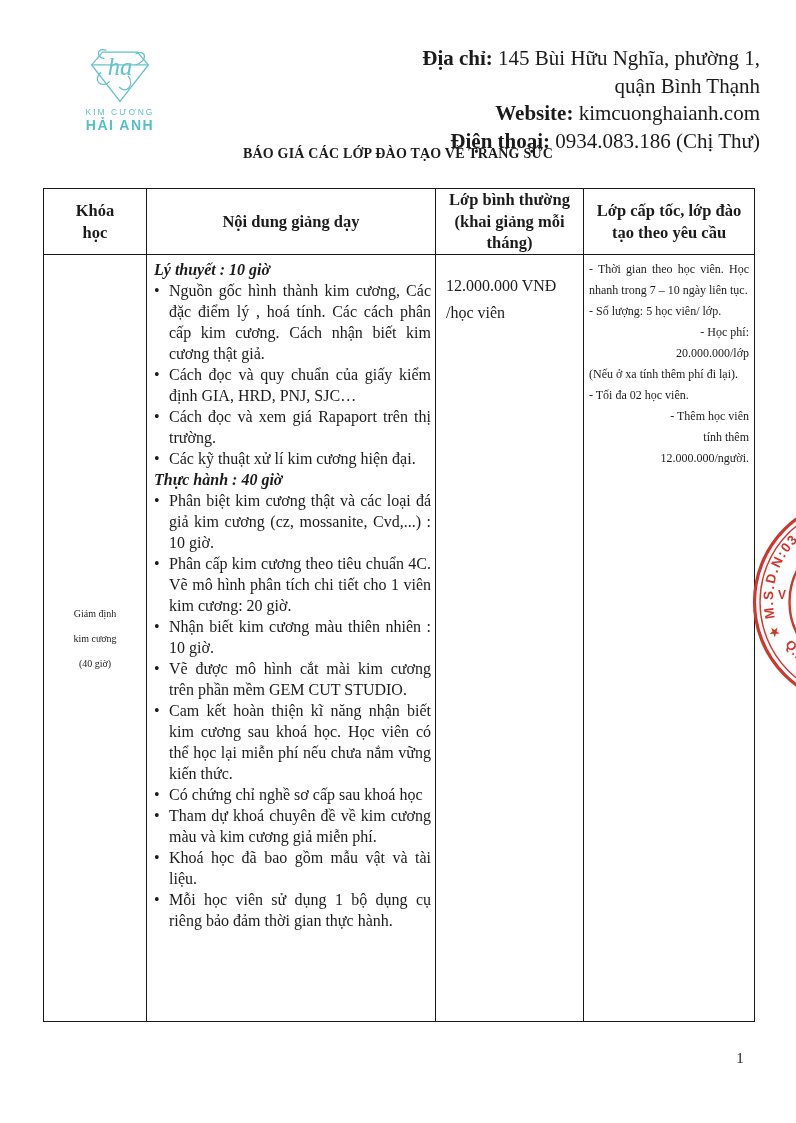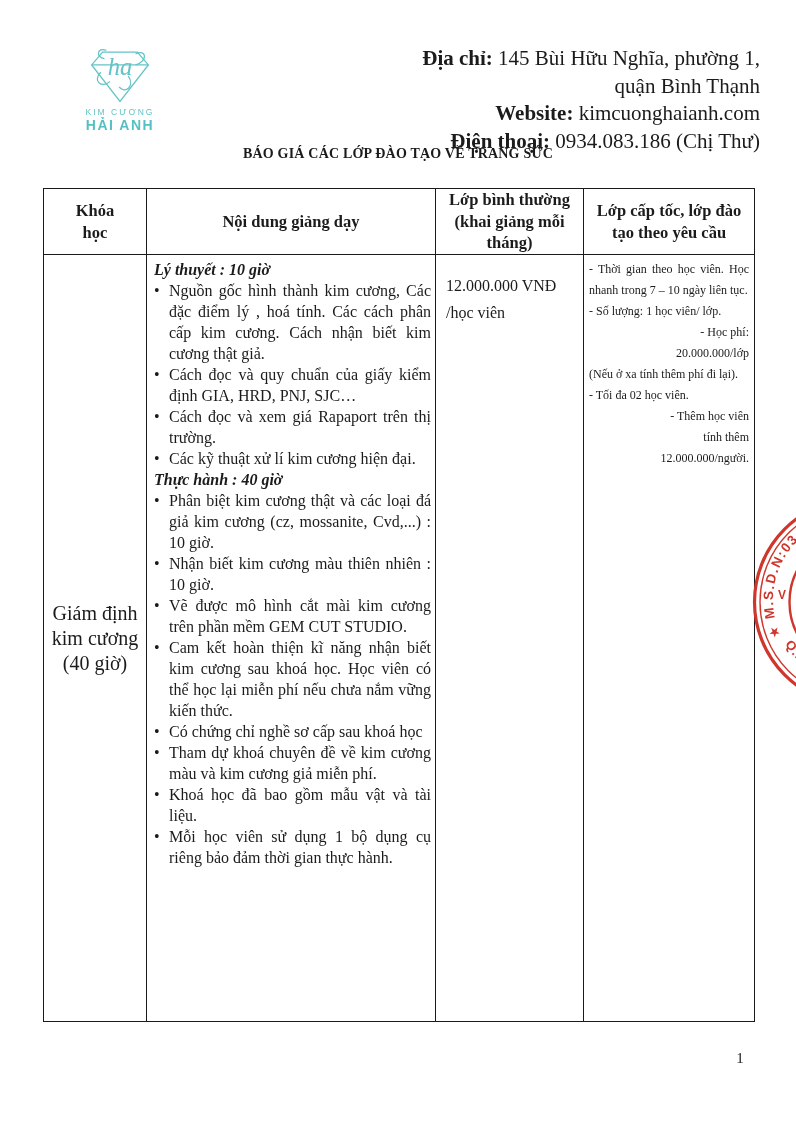--- a/index.html
+++ b/index.html
@@ -37,21 +37,21 @@
   .cell { box-sizing:border-box; border-right:1.6px solid #1a1a1a; overflow:hidden; }
   .cell.last { border-right:none; }
   .hcell {
     border-bottom:1.6px solid #1a1a1a;
     display:flex; align-items:center; justify-content:center; text-align:center;
     font-weight:bold; font-size:16.5px; line-height:21.5px; padding:2px 5px;
   }
   .pre { white-space:pre-line; }
 
   .c1 { display:flex; align-items:center; justify-content:center; text-align:center;
-        font-size:20px; line-height:25px; padding:0 6px; }
+        font-size:10px; line-height:25px; padding:0 6px; }
   .c2 { font-size:16px; line-height:21px; padding:4px 4px 0 7px; text-align:justify; }
   .c3 { font-size:16px; line-height:27px; padding:17px 6px 0 10px; }
   .c4 { font-size:12px; line-height:21px; padding:4px 5px 0 5px; }
 
   .sec-head { font-weight:bold; font-style:italic; }
   .blist { margin:0; padding:0; list-style:none; }
   .blist li { padding-left:15px; }
   .blist li::before { content:"\2022"; display:inline-block; width:15px; margin-left:-15px; }
 
   .c4 p { margin:0; text-align:justify; }
@@ -104,38 +104,39 @@
       <div class="sec-head">Lý thuyết : 10 giờ</div>
       <ul class="blist">
         <li>Nguồn gốc hình thành kim cương, Các đặc điểm lý , hoá tính. Các cách phân cấp kim cương. Cách nhận biết kim cương thật giả.</li>
         <li>Cách đọc và quy chuẩn của giấy kiểm định GIA, HRD, PNJ, SJC…</li>
         <li>Cách đọc và xem giá Rapaport trên thị trường.</li>
         <li>Các kỹ thuật xử lí kim cương hiện đại.</li>
       </ul>
       <div class="sec-head">Thực hành : 40 giờ</div>
       <ul class="blist">
         <li>Phân biệt kim cương thật và các loại đá giả kim cương (cz, mossanite, Cvd,...) : 10 giờ.</li>
+        <li>Phân cấp kim cương theo tiêu chuẩn 4C. Vẽ mô hình phân tích chi tiết cho 1 viên kim cương: 20 giờ.</li>
         <li>Nhận biết kim cương màu thiên nhiên : 10 giờ.</li>
         <li>Vẽ được mô hình cắt mài kim cương trên phần mềm GEM CUT STUDIO.</li>
         <li>Cam kết hoàn thiện kĩ năng nhận biết kim cương sau khoá học. Học viên có thể học lại miễn phí nếu chưa nắm vững kiến thức.</li>
         <li>Có chứng chỉ nghề sơ cấp sau khoá học</li>
         <li>Tham dự khoá chuyên đề về kim cương màu và kim cương giả miễn phí.</li>
         <li>Khoá học đã bao gồm mẫu vật và tài liệu.</li>
         <li>Mỗi học viên sử dụng 1 bộ dụng cụ riêng bảo đảm thời gian thực hành.</li>
       </ul>
     </div>
 
     <div class="cell c3">
       <div>12.000.000 VNĐ</div>
       <div>/học viên</div>
     </div>
 
     <div class="cell c4 last">
       <p>- Thời gian theo học viên. Học nhanh trong 7 – 10 ngày liên tục.</p>
-      <p>- Số lượng: 1 học viên/ lớp.</p>
+      <p>- Số lượng: 5 học viên/ lớp.</p>
       <p class="pre">- Học phí:
 20.000.000/lớp</p>
       <p>(Nếu ở xa tính thêm phí đi lại).</p>
       <p>- Tối đa 02 học viên.</p>
       <p class="pre">- Thêm học viên
 tính thêm
 12.000.000/người.</p>
     </div>
   </div>
 

